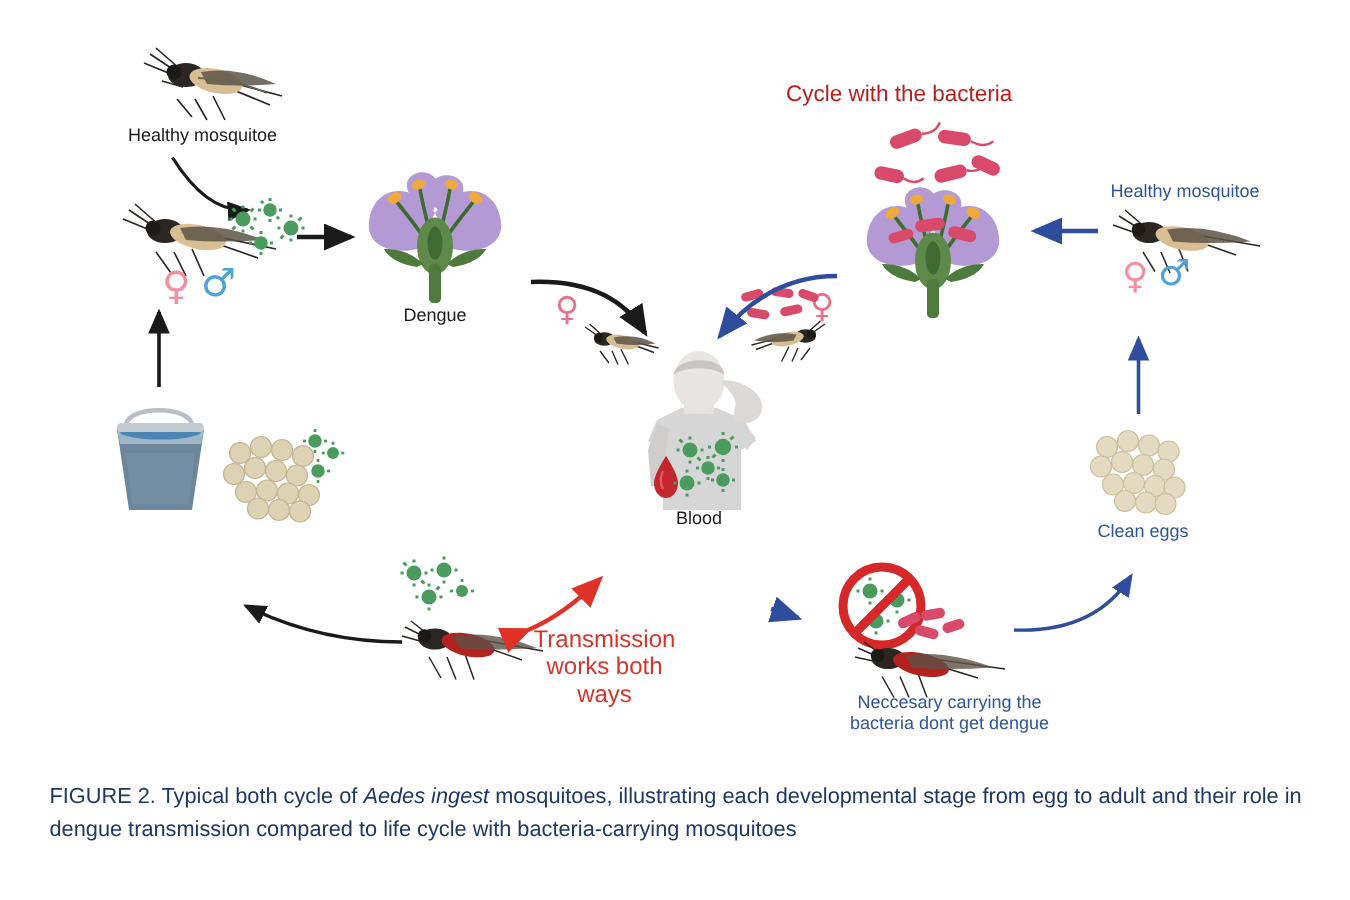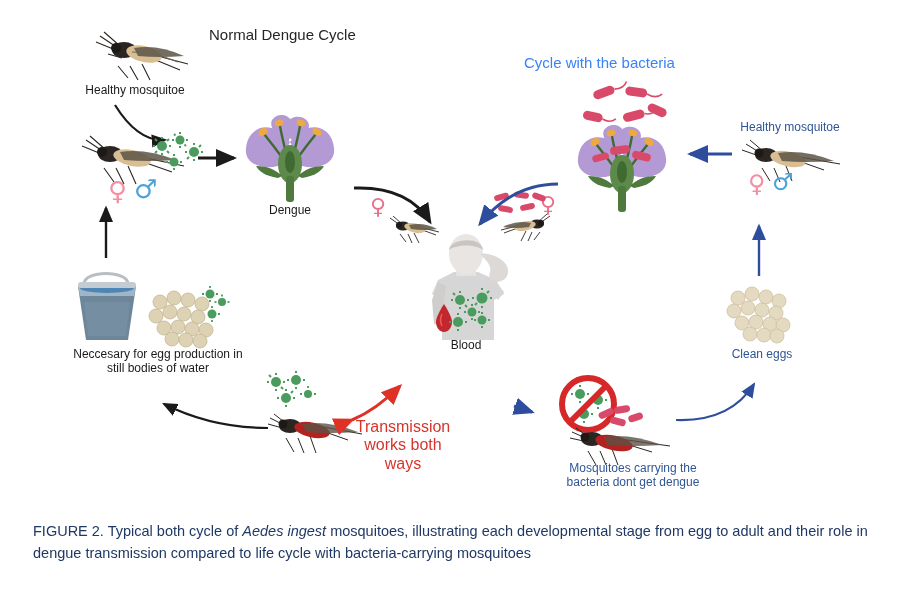--- a/index.html
+++ b/index.html
@@ -12,39 +12,38 @@
   .node{position:absolute;}
   .lbl{
     position:absolute;text-align:center;line-height:1.15;
     color:#1a1a1a;font-size:12px;white-space:pre-line;
   }
   .lbl.blue{color:#2f5596;}
   .lbl.red{color:#d6352b;}
   .title{
     position:absolute;font-size:15px;color:#262626;white-space:nowrap;
   }
-  .title.blue{color:#3b82f6;font-size:15px;text-align:right;}
+  .title.blue{color:#b91c1c;font-size:15px;text-align:right;}
   .sym{position:absolute;font-size:26px;line-height:1;font-family:"DejaVu Sans",sans-serif;}
   .sym.f{color:#f48fa0;}
   .sym.m{color:#4da3d8;}
   .sym.f2{color:#e8708a;}
   svg{overflow:visible;}
   #caption{
     position:absolute;left:33px;top:521px;width:840px;
     font-size:14.5px;line-height:1.5;color:#1f3864;
   }
   #caption b{font-weight:normal;}
   #caption i{font-style:italic;}
 </style>
 </head>
 <body>
 
 <div id="figure">
 
-  <div class="title" style="left:209px;top:26px;">Normal Dengue Cycle</div>
   <div class="title blue" style="left:524px;top:54px;">Cycle with the bacteria</div>
 
   <div class="node" style="left:88px;top:26px;">
     <svg width="110" height="58" viewBox="0 0 110 58">
       <g stroke="#2b2622" fill="none" stroke-width="1.1">
         <path d="M12 10 L30 22 M16 6 L32 20 M8 16 L30 25"></path>
         <path d="M30 40 L40 52 M42 40 L50 54 M54 38 L62 54"></path>
         <path d="M58 30 L92 44 M62 28 L100 38"></path>
         <path d="M20 28 L34 32"></path>
       </g>
@@ -354,22 +353,20 @@
             <circle r="4.5"></circle>
             <g stroke="#4a9b5e" stroke-width="1.8">
               <path d="M0 -6 V-8"></path>
               <path d="M0 6 V8"></path>
               <path d="M6 0 H8"></path>
             </g>
           </g>
       </g>
     </svg>
   </div>
-  <div class="lbl" style="left:52px;top:348px;width:212px;">Neccesary for egg production in
-still bodies of water</div>
 
   <svg class="node" style="left:142px;top:392px;" width="132" height="52">
     <defs>
         <marker id="ah5" markerWidth="8" markerHeight="8" refX="6" refY="3" orient="auto">
       <path d="M0,0 L7,3 L0,6 z" fill="#1a1a1a"></path>
         </marker>
       </defs>
     <path d="M126 36 Q70 36 22 12" stroke="#1a1a1a" stroke-width="2.2" fill="none" marker-end="url(#ah5)"></path>
   </svg>
 
@@ -633,18 +630,18 @@
         <path d="M12 14 L28 21 M10 20 L28 24 M16 10 L30 20"></path>
         <path d="M28 33 L36 47 M40 33 L46 47 M52 31 L58 47"></path>
         <path d="M56 23 L92 34 M60 21 L110 28"></path>
       </g>
       <ellipse cx="32" cy="21" rx="11" ry="7" fill="#2b2622"></ellipse>
       <ellipse cx="54" cy="25" rx="19" ry="7.5" fill="#b3221f" transform="rotate(12 54 25)"></ellipse>
       <path d="M44 19 Q70 15 102 27 Q72 29 48 27 Z" fill="#5c5347" opacity="0.8"></path>
       <circle cx="25" cy="19" r="4.5" fill="#1c1916"></circle>
     </svg>
   </div>
-  <div class="lbl blue" style="left:528px;top:462px;width:210px;">Mosquitoes carrying the
+  <div class="lbl blue" style="left:528px;top:462px;width:210px;">Neccesary carrying the
 bacteria dont get dengue</div>
 
 </div>
 
 <div id="caption"><b>FIGURE 2.</b><span> Typical both cycle of </span><i>Aedes ingest</i><span> mosquitoes, illustrating each developmental stage from egg</span> <span>to adult and their role in dengue transmission compared to life cycle with bacteria-carrying mosquitoes</span></div>
 
 </body></html>

